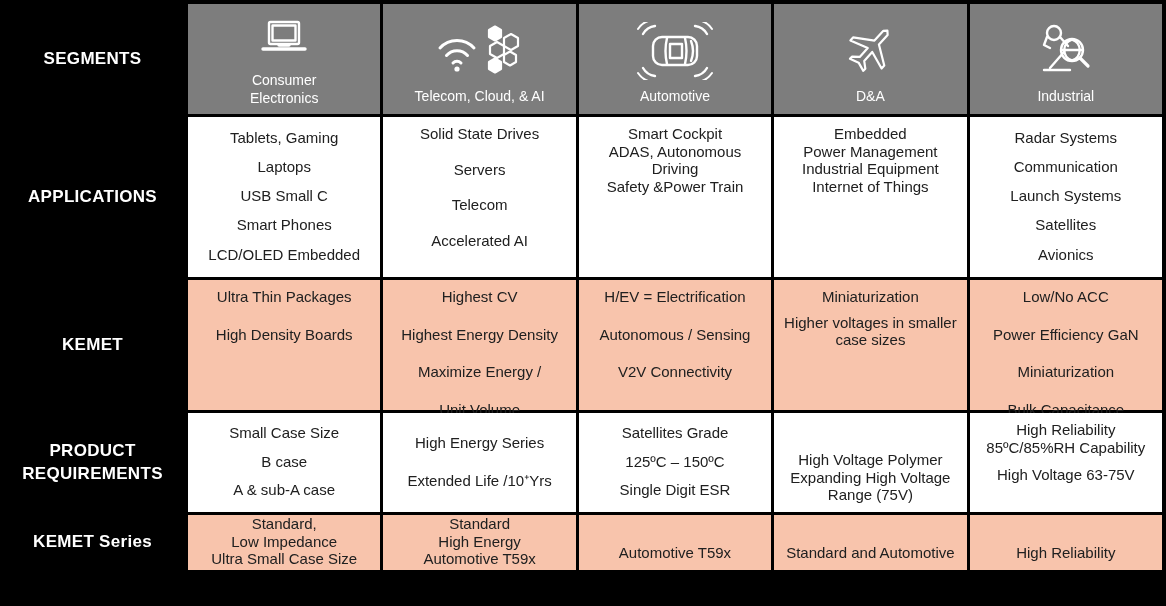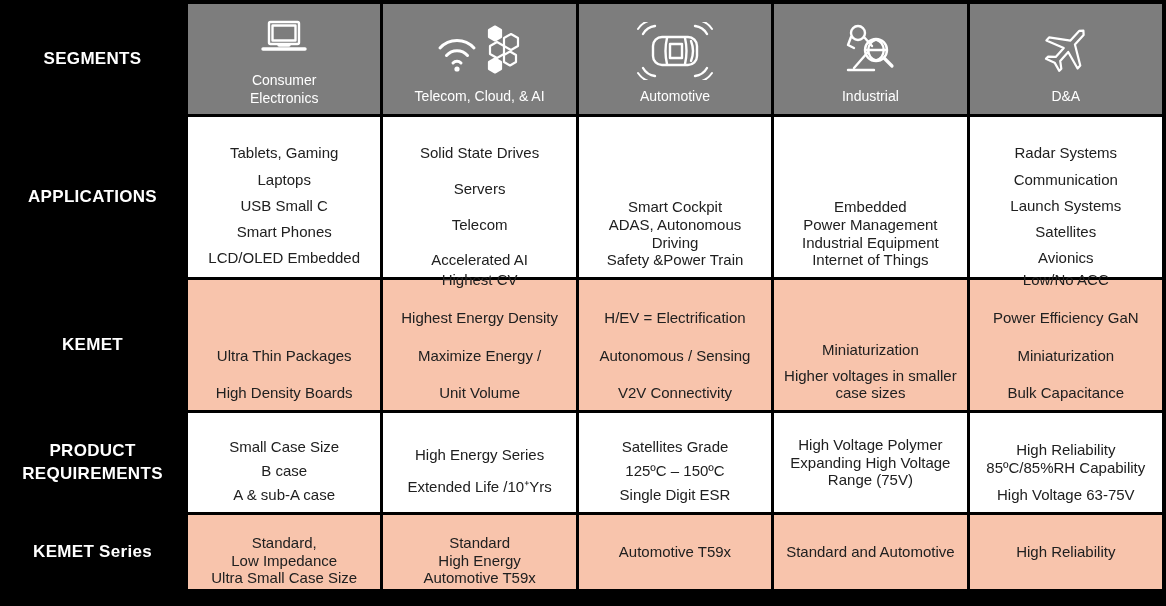--- a/index.html
+++ b/index.html
@@ -28,23 +28,23 @@
   .seg-icon{flex:1;display:flex;align-items:center;justify-content:center;}
   .seg-icon svg{display:block;}
   .seg-name{font-size:14px;text-align:center;white-space:pre-line;line-height:1.25;}
   .cell{
     display:flex;flex-direction:column;align-items:center;
     text-align:center;font-size:15px;color:#202020;line-height:1.18;
     box-sizing:border-box;padding:8px 5px;
   }
   .white{background:#ffffff;}
   .pink{background:#f8c4ac;}
-  .je{justify-content:space-evenly;padding-top:19px;padding-bottom:2px;}
-  .jc{justify-content:center;}
-  .jt{justify-content:flex-end;}
+  .je{justify-content:space-evenly;padding-top:0;padding-bottom:2px;}
+  .jc{justify-content:flex-end;}
+  .jt{justify-content:flex-start;}
   .g6{} .g8{gap:8px;} .g10{gap:10px;} .g18{gap:18px;} .g20{gap:20px;}
   .line{white-space:pre-line;}
 </style>
 </head>
 <body>
 
 <div class="table">
 
   <div class="rlabel">SEGMENTS</div>
 
@@ -96,47 +96,47 @@
         <path d="M9 51 q6 9 17 9" stroke-width="2"></path>
         <path d="M78 46 q-4 7 -12 8"></path>
         <path d="M83 51 q-6 9 -17 9" stroke-width="2"></path>
       </svg>
     </div>
     <div class="seg-name">Automotive</div>
   </div>
 
   <div class="seg-head">
     <div class="seg-icon">
+      <svg width="66" height="58" viewBox="0 0 66 58" fill="none" stroke="#fff" stroke-width="2.2" stroke-linejoin="round">
+        <g transform="rotate(42 33 28)">
+          <path d="M33 2 L36 5 L36 18 L54 30 L54 34 L36 28 L36 40 L42 45 L42 48 L33 45 L24 48 L24 45 L30 40 L30 28 L12 34 L12 30 L30 18 L30 5 Z"></path>
+        </g>
+      </svg>
+    </div>
+    <div class="seg-name">D&amp;A</div>
+  </div>
+
+  <div class="seg-head">
+    <div class="seg-icon">
       <svg width="64" height="58" viewBox="0 0 64 58" fill="none" stroke="#fff" stroke-width="2.4" stroke-linecap="round" stroke-linejoin="round">
         <circle cx="20" cy="11" r="7"></circle>
         <path d="M13 15 l-3 8 6 3"></path>
         <path d="M26 15 l8 9"></path>
         <path d="M30 30 l-14 16"></path>
         <path d="M10 48 h26"></path>
         <circle cx="38" cy="28" r="11"></circle>
         <path d="M27.5 28 h21"></path>
         <path d="M38 17.5 a11 11 0 0 1 0 21"></path>
         <path d="M38 17.5 a11 11 0 0 0 0 21"></path>
         <path d="M46 36 l8 8" stroke-width="3.2"></path>
       </svg>
     </div>
     <div class="seg-name">Industrial</div>
   </div>
 
-  <div class="seg-head">
-    <div class="seg-icon">
-      <svg width="66" height="58" viewBox="0 0 66 58" fill="none" stroke="#fff" stroke-width="2.2" stroke-linejoin="round">
-        <g transform="rotate(42 33 28)">
-          <path d="M33 2 L36 5 L36 18 L54 30 L54 34 L36 28 L36 40 L42 45 L42 48 L33 45 L24 48 L24 45 L30 40 L30 28 L12 34 L12 30 L30 18 L30 5 Z"></path>
-        </g>
-      </svg>
-    </div>
-    <div class="seg-name">D&amp;A</div>
-  </div>
-
   <div class="rlabel">APPLICATIONS</div>
 
   <div class="cell white je">
     <div class="line">Tablets, Gaming</div>
     <div class="line">Laptops</div>
     <div class="line">USB Small C</div>
     <div class="line">Smart Phones</div>
     <div class="line">LCD/OLED Embedded</div>
   </div>
 

